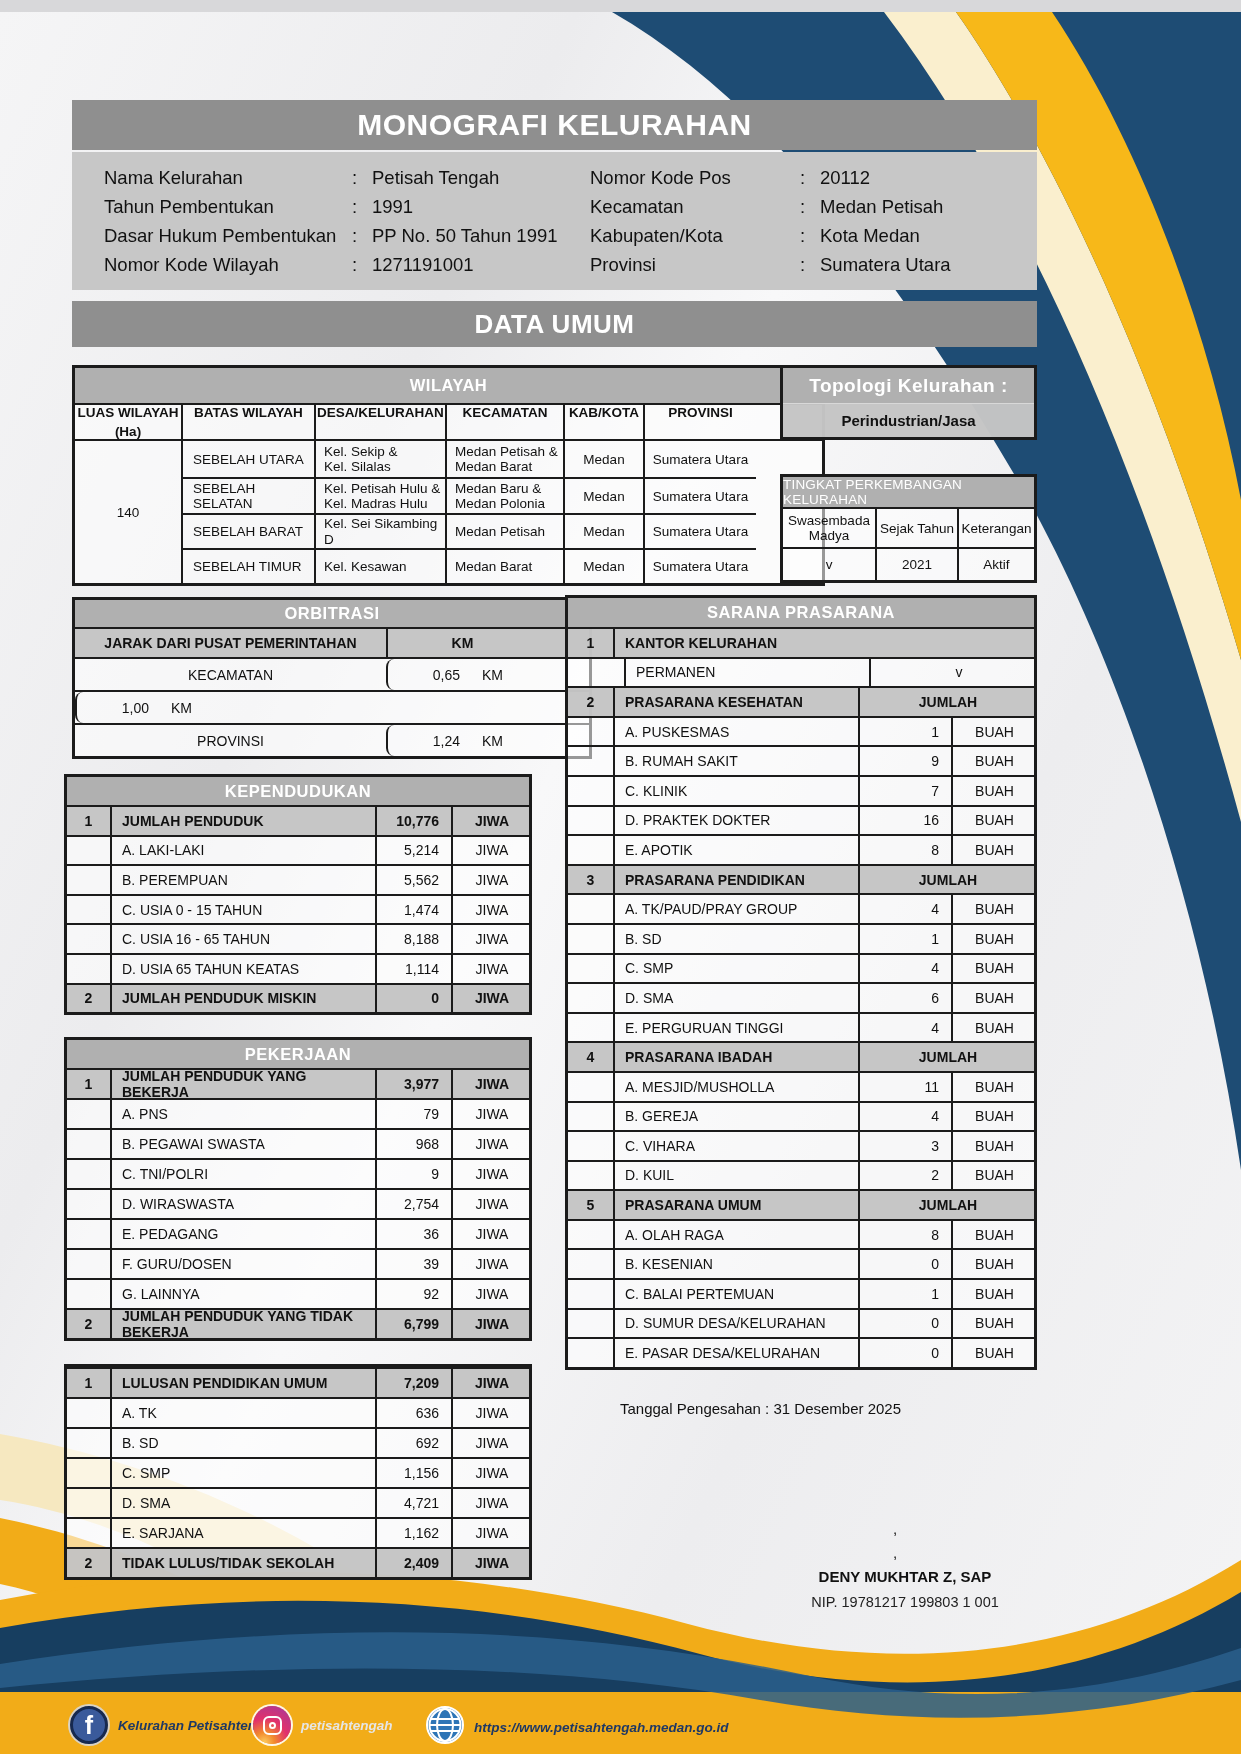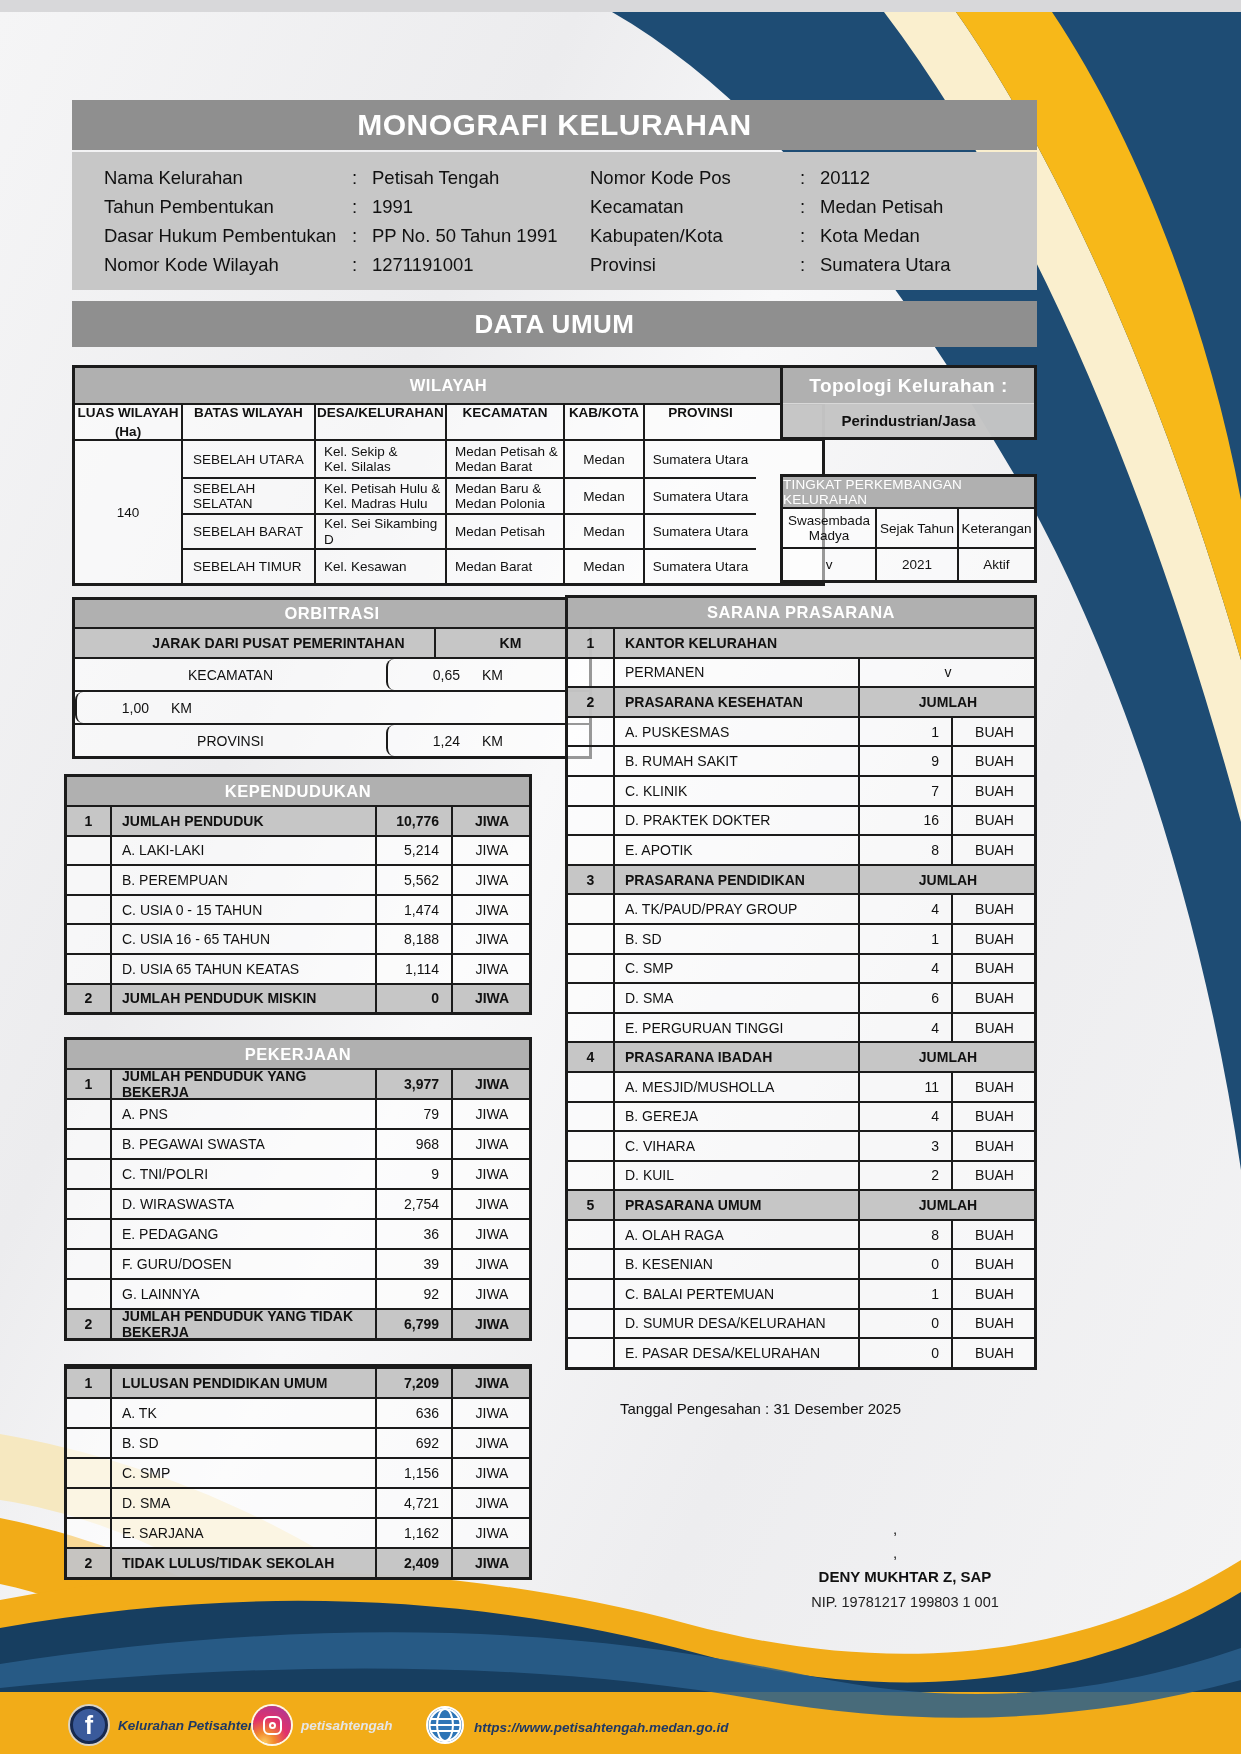--- a/index.html
+++ b/index.html
@@ -79,21 +79,21 @@
   .pek { top:1025px; } .pek .lrow { height:30px; }
   .pen { top:1352px; } .pen .lrow { height:30px; }
 
   
   .sar { left:565px; top:583px; width:472px; }
   .sar .ttl { height:29px; }
   .srow { display:grid; border-top:2px solid #1b1b1b; font-size:14px; height:29.6px; }
   .srow.item { grid-template-columns:45px 245px 93px 85px; }
   .srow.cat  { grid-template-columns:45px 245px 178px; }
   .srow.catfull { grid-template-columns:45px 423px; }
-  .srow.check { grid-template-columns:45px 245px 178px; }
+  .srow.check { grid-template-columns:45px 245px 178px;padding-left:11px; }
 
   
   .tanggal { left:620px; top:1388px; font-size:15px; }
   .menge { left:740px; top:1437px; width:330px; text-align:center; font-size:15px; line-height:16px; }
   .comma1 { left:880px; top:1508px; width:30px; text-align:center; font-size:15px; }
   .comma2 { left:880px; top:1532px; width:30px; text-align:center; font-size:15px; }
   .sname { left:740px; top:1556px; width:330px; text-align:center; font-size:15px; font-weight:bold; }
   .snip  { left:740px; top:1582px; width:330px; text-align:center; font-size:14.5px; color:#222; }
 
   
@@ -252,21 +252,21 @@
     </div>
     <div class="tin-grid tin-vals" style="border-top:2px solid #1b1b1b;">
       <div class="c">v</div>
       <div class="c bl">2021</div>
       <div class="c bl">Aktif</div>
     </div>
   </div>
 
   <div class="abs tbl orb">
     <div class="ttl">ORBITRASI</div>
-    <div class="orb-grid orb-head gray" style="border-top:2px solid #1b1b1b;padding-left:48px;">
+    <div class="orb-grid orb-head gray" style="border-top:2px solid #1b1b1b;">
       <div class="c">JARAK DARI PUSAT PEMERINTAHAN</div>
       <div class="c bl">KM</div>
     </div>
     <div class="orb-grid orb-row" style="border-top:2px solid #1b1b1b;">
       <div class="c cen">KECAMATAN</div>
       <div class="c bl orb-val">
           <span class="n">0,65</span>
           <span class="u">KM</span>
         </div>
     </div>

